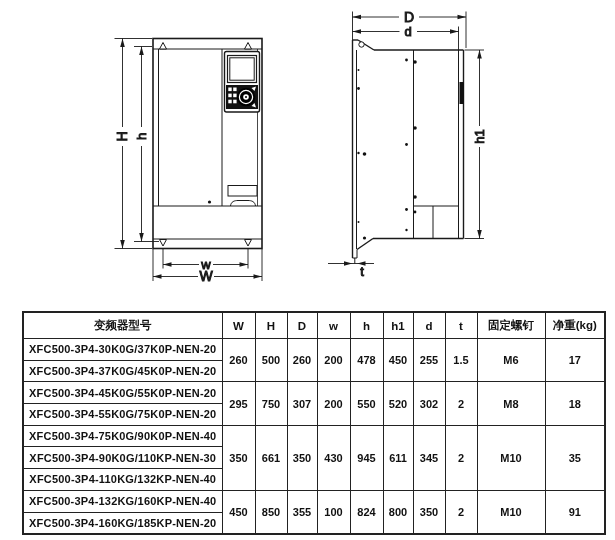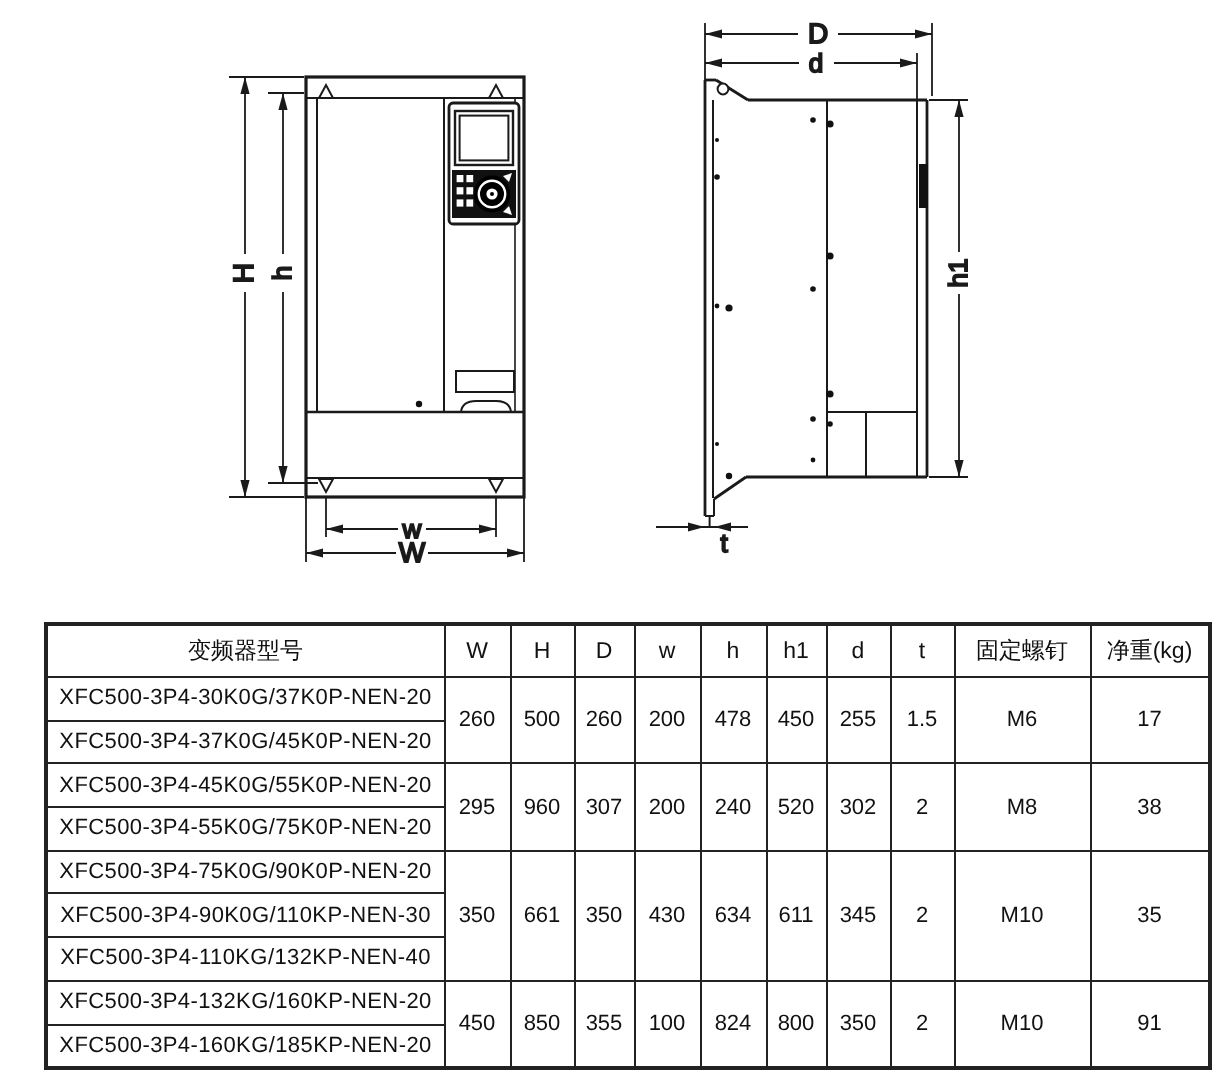--- a/index.html
+++ b/index.html
@@ -5,21 +5,21 @@
   html,body{margin:0;padding:0;background:#fff;}
   #canvas{position:relative;width:615px;height:540px;background:#ffffff;overflow:hidden;
           font-family:"Liberation Sans",sans-serif;color:#1a1a1a;}
   #drawings{position:absolute;left:0;top:0;}
   svg text{font-family:"Liberation Sans",sans-serif;fill:#1a1a1a;}
   .dimlbl{font-size:13px;}
   .dimlbl-lg{font-size:14px;}
   #spec-table{position:absolute;left:22px;top:311px;width:582px;border-collapse:collapse;
               table-layout:fixed;border:2px solid #222;}
   #spec-table th,#spec-table td{border:1px solid #222;text-align:center;vertical-align:middle;
-              padding:0;font-size:11px;font-weight:normal;color:#111;overflow:hidden;white-space:nowrap;}
+              padding:0;font-size:11px;font-weight:bold;color:#111;overflow:hidden;white-space:nowrap;}
   #spec-table th{height:25px;font-size:11.5px;}
   #spec-table tr.datarow{height:21.7px;}
   .model-cell{font-size:11px;letter-spacing:0.2px;}
 </style>
 </head>
 <body>
 
 <div id="canvas">
 
   <svg id="drawings" width="615" height="300" viewBox="0 0 615 300">
@@ -233,56 +233,56 @@
       <td rowspan="2">M6</td>
       <td rowspan="2">17</td>
     </tr>
     <tr class="datarow">
       <td class="model-cell">XFC500-3P4-37K0G/45K0P-NEN-20</td>
     </tr>
 
     <tr class="datarow">
       <td class="model-cell">XFC500-3P4-45K0G/55K0P-NEN-20</td>
       <td rowspan="2">295</td>
-      <td rowspan="2">960</td>
+      <td rowspan="2">750</td>
       <td rowspan="2">307</td>
       <td rowspan="2">200</td>
-      <td rowspan="2">240</td>
+      <td rowspan="2">550</td>
       <td rowspan="2">520</td>
       <td rowspan="2">302</td>
       <td rowspan="2">2</td>
       <td rowspan="2">M8</td>
-      <td rowspan="2">38</td>
+      <td rowspan="2">18</td>
     </tr>
     <tr class="datarow">
       <td class="model-cell">XFC500-3P4-55K0G/75K0P-NEN-20</td>
     </tr>
 
     <tr class="datarow">
-      <td class="model-cell">XFC500-3P4-75K0G/90K0P-NEN-20</td>
+      <td class="model-cell">XFC500-3P4-75K0G/90K0P-NEN-40</td>
       <td rowspan="3">350</td>
       <td rowspan="3">661</td>
       <td rowspan="3">350</td>
       <td rowspan="3">430</td>
-      <td rowspan="3">634</td>
+      <td rowspan="3">945</td>
       <td rowspan="3">611</td>
       <td rowspan="3">345</td>
       <td rowspan="3">2</td>
       <td rowspan="3">M10</td>
       <td rowspan="3">35</td>
     </tr>
     <tr class="datarow">
       <td class="model-cell">XFC500-3P4-90K0G/110KP-NEN-30</td>
     </tr>
     <tr class="datarow">
       <td class="model-cell">XFC500-3P4-110KG/132KP-NEN-40</td>
     </tr>
 
     <tr class="datarow">
-      <td class="model-cell">XFC500-3P4-132KG/160KP-NEN-20</td>
+      <td class="model-cell">XFC500-3P4-132KG/160KP-NEN-40</td>
       <td rowspan="2">450</td>
       <td rowspan="2">850</td>
       <td rowspan="2">355</td>
       <td rowspan="2">100</td>
       <td rowspan="2">824</td>
       <td rowspan="2">800</td>
       <td rowspan="2">350</td>
       <td rowspan="2">2</td>
       <td rowspan="2">M10</td>
       <td rowspan="2">91</td>

